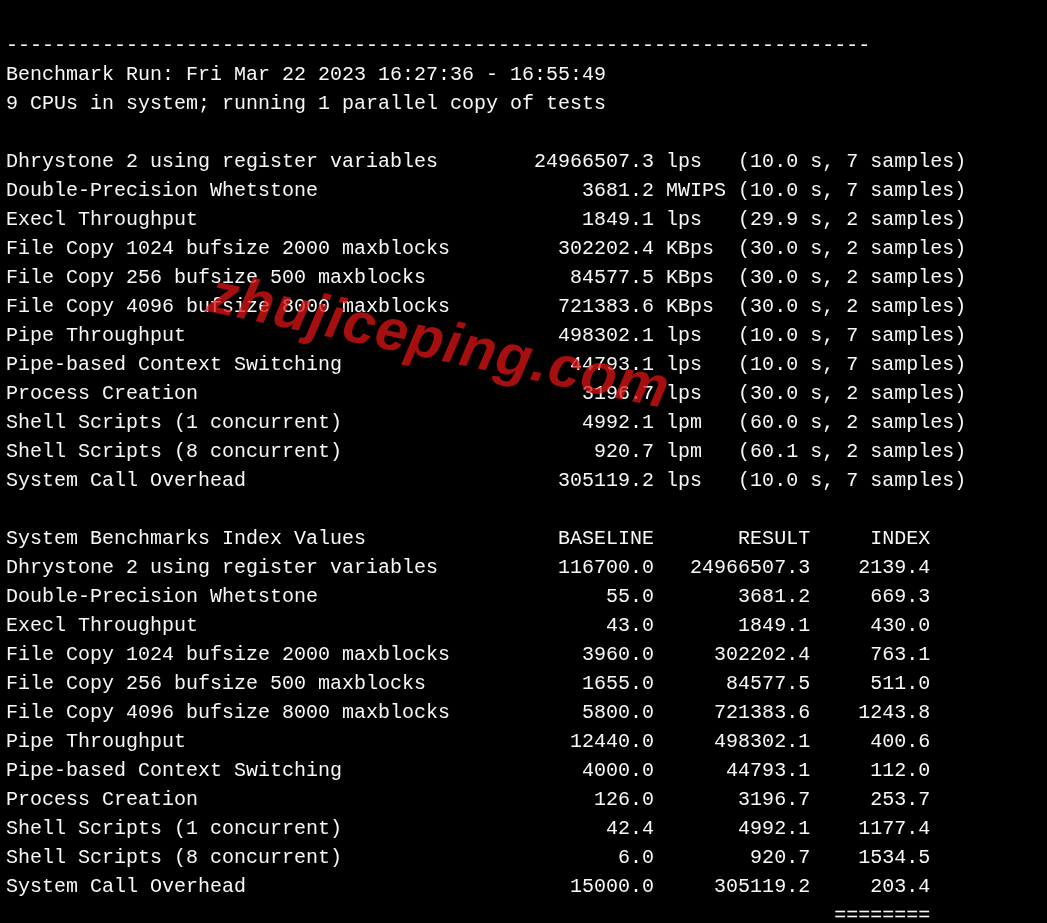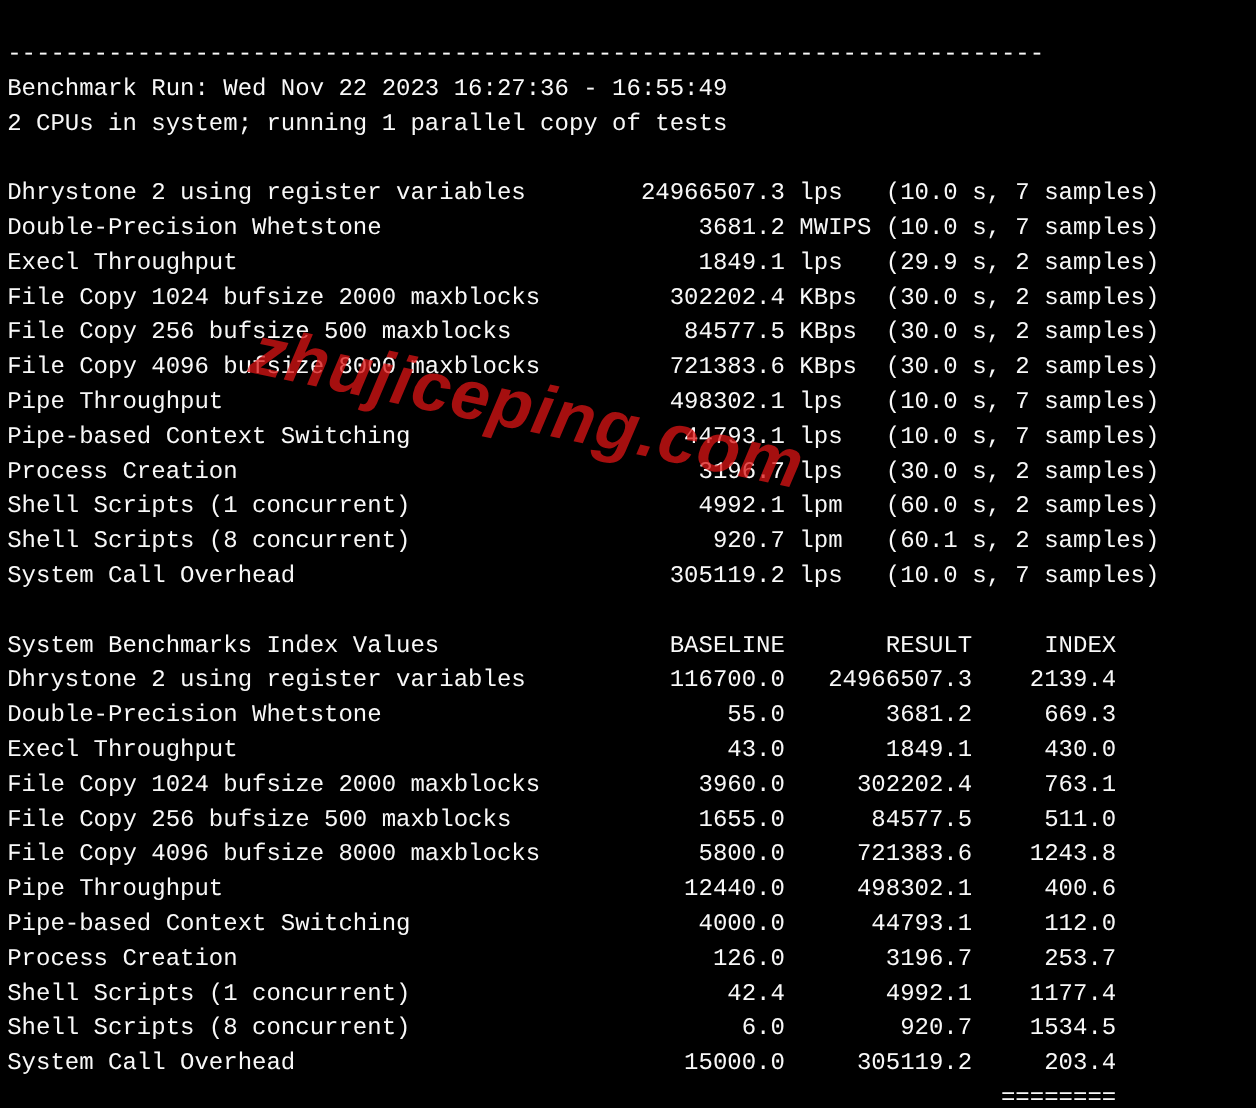--- a/index.html
+++ b/index.html
@@ -32,22 +32,22 @@
     transform: rotate(12deg);
     pointer-events: none;
     letter-spacing: 1px;
   }
 </style>
 </head>
 <body>
 
 <div class="screen">
 <span>------------------------------------------------------------------------</span>
-<span>Benchmark Run: Wed Nov 22 2023 16:27:36 - 16:55:49</span>
-<span>2 CPUs in system; running 1 parallel copy of tests</span>
+<span>Benchmark Run: Fri Mar 22 2023 16:27:36 - 16:55:49</span>
+<span>9 CPUs in system; running 1 parallel copy of tests</span>
 
 <span id="tests-block">Dhrystone 2 using register variables        24966507.3 lps   (10.0 s, 7 samples)
 Double-Precision Whetstone                      3681.2 MWIPS (10.0 s, 7 samples)
 Execl Throughput                                1849.1 lps   (29.9 s, 2 samples)
 File Copy 1024 bufsize 2000 maxblocks         302202.4 KBps  (30.0 s, 2 samples)
 File Copy 256 bufsize 500 maxblocks            84577.5 KBps  (30.0 s, 2 samples)
 File Copy 4096 bufsize 8000 maxblocks         721383.6 KBps  (30.0 s, 2 samples)
 Pipe Throughput                               498302.1 lps   (10.0 s, 7 samples)
 Pipe-based Context Switching                   44793.1 lps   (10.0 s, 7 samples)
 Process Creation                                3196.7 lps   (30.0 s, 2 samples)

